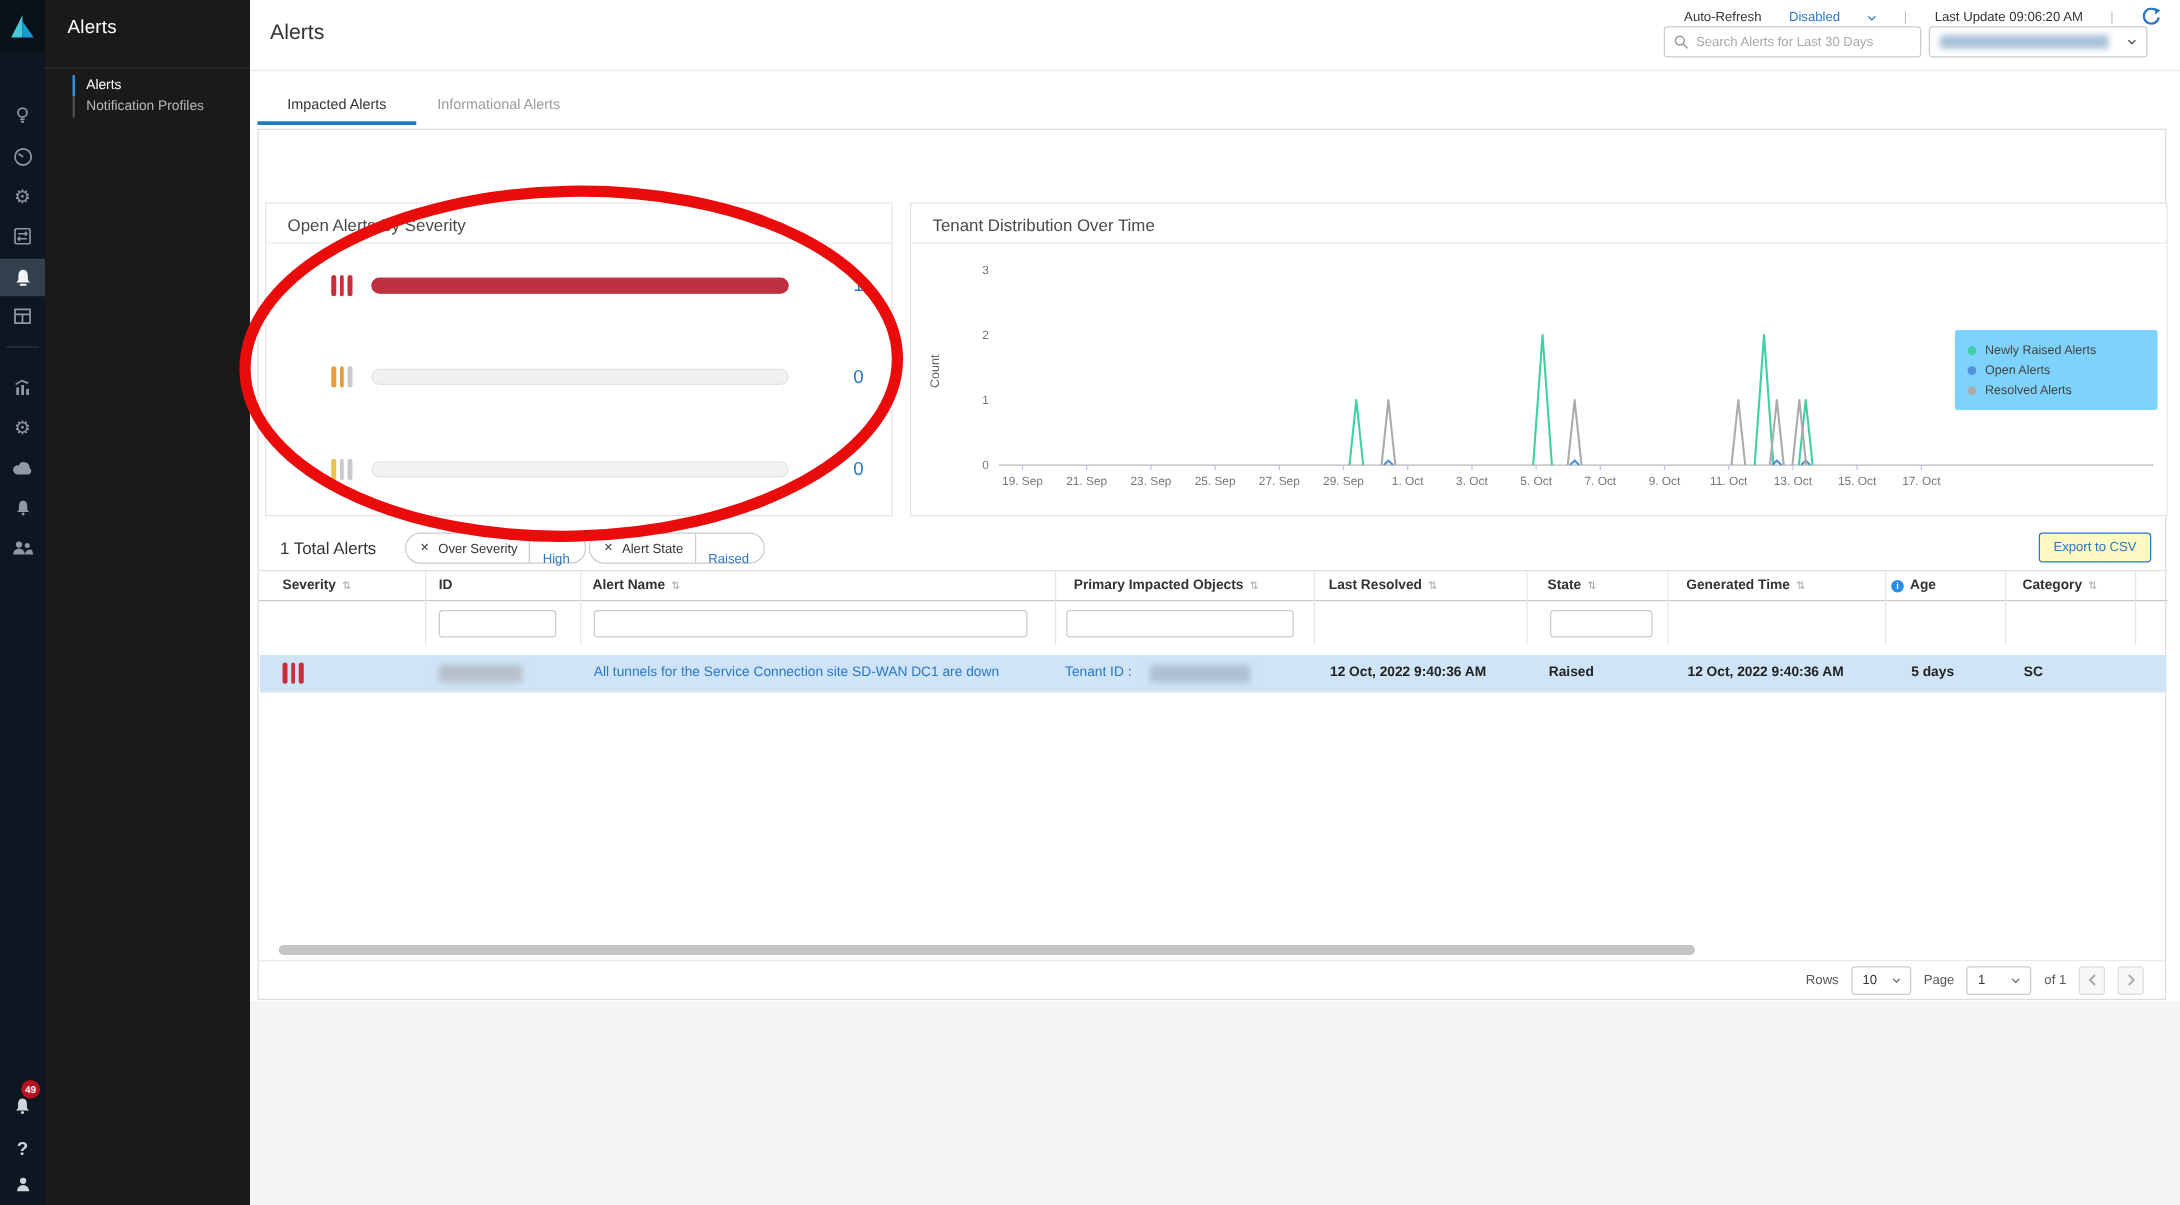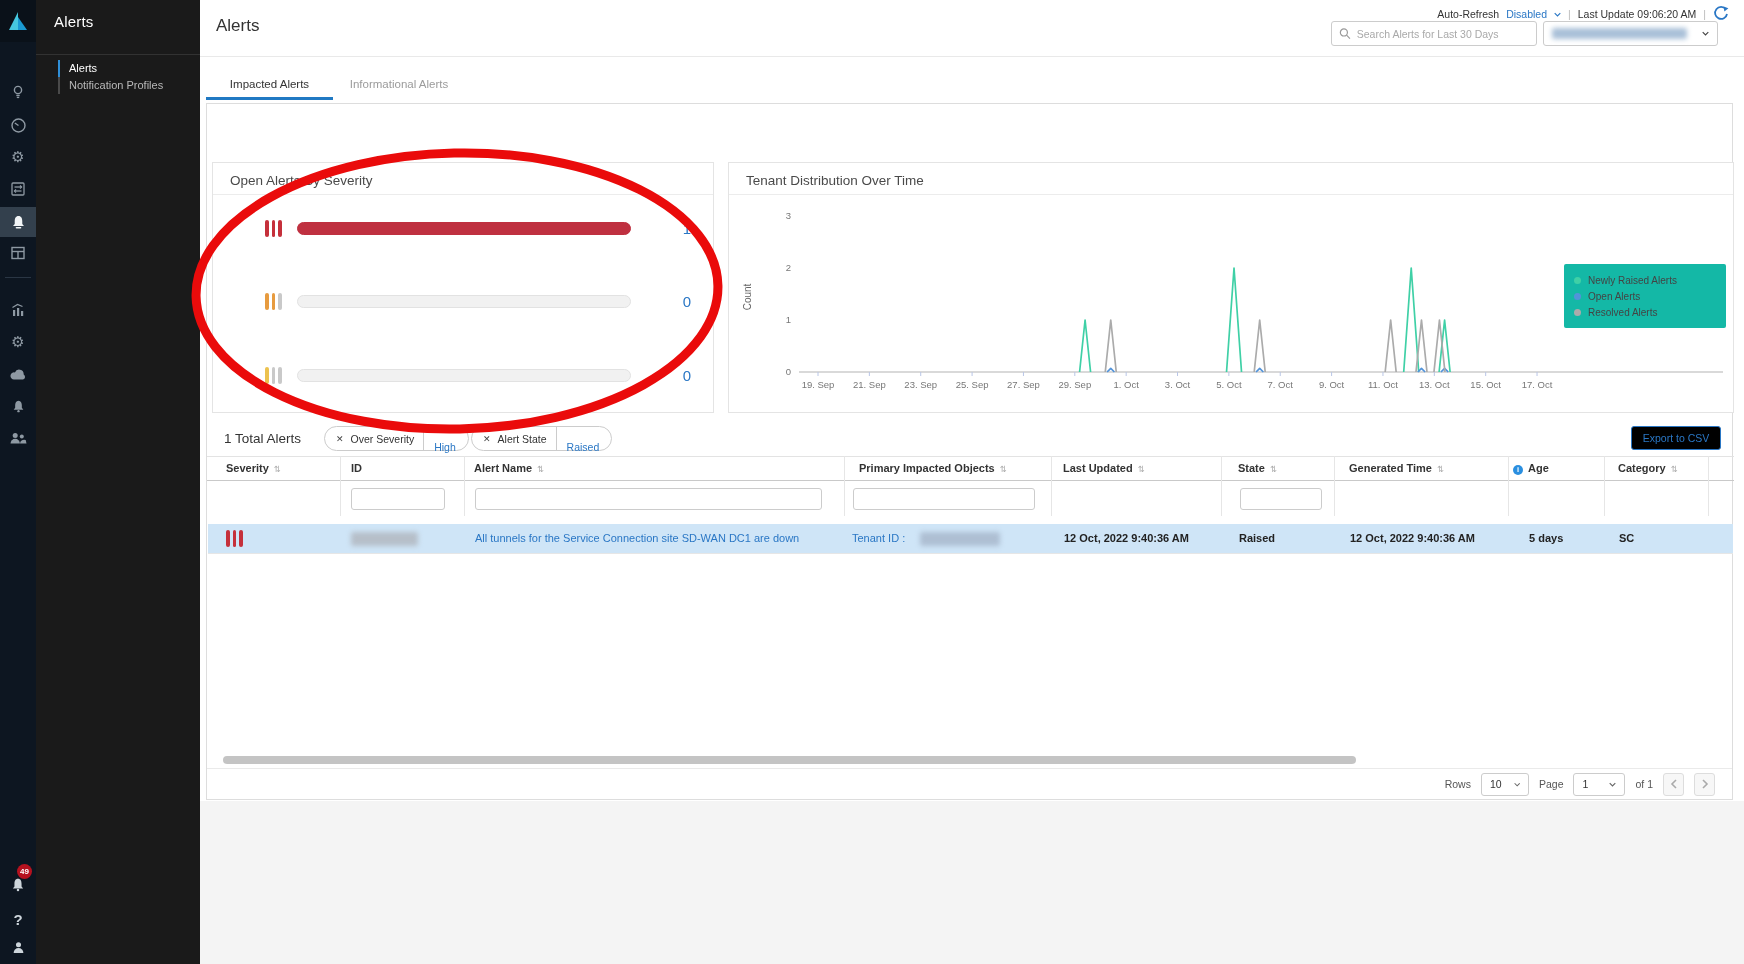--- a/index.html
+++ b/index.html
@@ -21,21 +21,21 @@
 
   
   #side-panel { left:36px; top:0; width:164px; height:964px; background:#1a1a1a; z-index:4; }
   #side-title { position:absolute; left:18px; top:13px; font-size:15px; color:#fff; letter-spacing:.2px; }
   #side-div { position:absolute; left:0; top:54px; width:164px; height:1px; background:#323232; }
   .side-item { position:absolute; left:22px; width:130px; height:17px; font-size:11px; color:#b9b9b9; line-height:17px; cursor:pointer; padding-left:9px; border-left:2px solid #4a4a4a; }
   .side-item.active { color:#fff; border-left-color:#2f8fd8; }
 
   
   #page-title { left:216px; top:16px; font-size:17px; color:#333; }
-  #autorow { top:6px; right:15px; height:16px; display:flex; align-items:center; gap:7px; font-size:10.5px; color:#333; }
+  #autorow { top:6px; right:15px; height:16px; display:flex; align-items:center; gap:22px; font-size:10.5px; color:#333; }
   #autorow .blue { color:#2a77c5; }
   #autorow .sep { color:#bbb; }
   .chev { display:inline-block; width:7px; height:7px; }
   #searchbox { left:1331px; top:21px; width:206px; height:25px; border:1px solid #ccc; border-radius:3px; display:flex; align-items:center; padding:0 7px; gap:6px; background:#fff; }
   #searchbox input { border:none; outline:none; font-size:10.5px; color:#555; width:100%; font-family:"Liberation Sans",sans-serif; }
   #searchbox input::placeholder { color:#a9a9a9; }
   #tenant-dd { left:1543px; top:21px; width:175px; height:25px; border:1px solid #ccc; border-radius:3px; background:#fff; display:flex; align-items:center; justify-content:space-between; padding:0 8px; cursor:pointer; }
   .blur-block { filter:blur(2.5px); border-radius:2px; }
   #hdr-line { left:200px; top:56px; width:1544px; height:1px; background:#e9e9e9; }
 
@@ -58,32 +58,32 @@
   #sev-card { left:5px; top:58px; width:502px; height:251px; }
   .sev-row { position:absolute; left:0; width:100%; height:18px; }
   .sev-ic { position:absolute; left:52px; top:0; display:flex; gap:3px; }
   .sev-ic i { display:block; width:3.5px; height:17px; border-radius:2px; }
   .sev-track { position:absolute; left:84px; top:2px; width:334px; height:13px; border-radius:7px; background:#f1f1f1; border:1px solid #e2e2e2; }
   .sev-track.filled { background:#bf3040; border-color:#bf3040; }
   .sev-count { position:absolute; left:448px; top:0; width:30px; text-align:right; font-size:15px; color:#2a77c5; }
 
   #dist-card { left:521px; top:58px; width:1006px; height:251px; }
   #dist-chart { position:absolute; left:8px; top:34px; }
-  #legend { position:absolute; left:835px; top:101px; width:162px; padding:8px 10px; background:#14b8a6; border-radius:2px; }
+  #legend { position:absolute; left:835px; top:101px; width:162px; padding:8px 10px; background:#7dd3fc; border-radius:2px; }
   .leg-item { display:flex; align-items:center; gap:7px; font-size:10px; color:#444; height:16px; }
   .leg-dot { width:7px; height:7px; border-radius:50%; flex:0 0 auto; }
 
   
   #total-alerts { left:17px; top:327px; font-size:13.5px; color:#333; }
   .chip { position:absolute; top:322px; height:25px; border:1px solid #ccc; border-radius:13px; background:#fff; display:flex; align-items:center; font-size:10.5px; cursor:pointer; }
   .chip .x { padding:0 7px 0 11px; color:#444; font-size:9px; }
   .chip .fld { color:#333; padding-right:9px; }
   .chip .vsep { width:1px; height:100%; background:#ccc; }
   .chip .val { color:#2a77c5; padding:0 12px 0 10px;margin-top:16px; }
-  #export-btn { left:1424px; top:322px; width:90px; height:24px; border:1px solid #2a77c5; border-radius:3px; background:#000000; color:#2a77c5; font-size:10.5px; display:flex; align-items:center; justify-content:center; cursor:pointer; }
+  #export-btn { left:1424px; top:322px; width:90px; height:24px; border:1px solid #2a77c5; border-radius:3px; background:#fef9c3; color:#2a77c5; font-size:10.5px; display:flex; align-items:center; justify-content:center; cursor:pointer; }
 
   #thead { left:0; top:352px; width:1527px; height:25px; border-top:1px solid #e3e3e3; border-bottom:1px solid #c9c9c9; }
   .th { position:absolute; top:5px; font-size:11px; font-weight:bold; color:#333; white-space:nowrap; }
   .sort { font-family:"DejaVu Sans",sans-serif; font-size:8.5px; color:#aaa; font-weight:normal; margin-left:5px; }
   .col-line { position:absolute; top:352px; width:1px; height:60px; background:#e6e6e6; }
   #tfilters { left:0; top:377px; width:1527px; height:35px; }
   .tf-input { position:absolute; top:7px; height:22px; border:1px solid #ccc; border-radius:3px; background:#fff; font-size:10.5px; padding:0 6px; outline:none; font-family:"Liberation Sans",sans-serif; }
   #trow { left:1px; top:420px; width:1525px; height:30px; background:#cfe5f7; border-bottom:1px solid #e6e6e6; cursor:pointer; }
   .td { position:absolute; top:8px; font-size:11px; color:#222; white-space:nowrap; }
   .td.link { color:#2a77c5; }
@@ -363,21 +363,21 @@
       <span class="vsep"></span>
       <span class="val">Raised</span>
     </div>
     <div id="export-btn">Export to CSV</div>
 
     <div id="thead">
       <div class="th" style="left:19px"><span>Severity</span><span class="sort">⇅</span></div>
       <div class="th" style="left:144px"><span>ID</span></div>
       <div class="th" style="left:267px"><span>Alert Name</span><span class="sort">⇅</span></div>
       <div class="th" style="left:652px"><span>Primary Impacted Objects</span><span class="sort">⇅</span></div>
-      <div class="th" style="left:856px"><span>Last Updated</span><span class="sort">⇅</span></div>
+      <div class="th" style="left:856px"><span>Last Resolved</span><span class="sort">⇅</span></div>
       <div class="th" style="left:1031px"><span>State</span><span class="sort">⇅</span></div>
       <div class="th" style="left:1142px"><span>Generated Time</span><span class="sort">⇅</span></div>
       <div class="th" style="left:1306px"><span style="display:inline-block;width:10px;height:10px;border-radius:50%;background:#2a8fe0;color:#fff;font-size:7.5px;line-height:10px;text-align:center;font-weight:bold;margin-right:5px;vertical-align:0px">i</span><span>Age</span></div>
       <div class="th" style="left:1411px"><span>Category</span><span class="sort">⇅</span></div>
     </div>
     <div class="col-line" style="left:133px"></div>
     <div class="col-line" style="left:257px"></div>
     <div class="col-line" style="left:637px"></div>
     <div class="col-line" style="left:844px"></div>
     <div class="col-line" style="left:1014px"></div>

